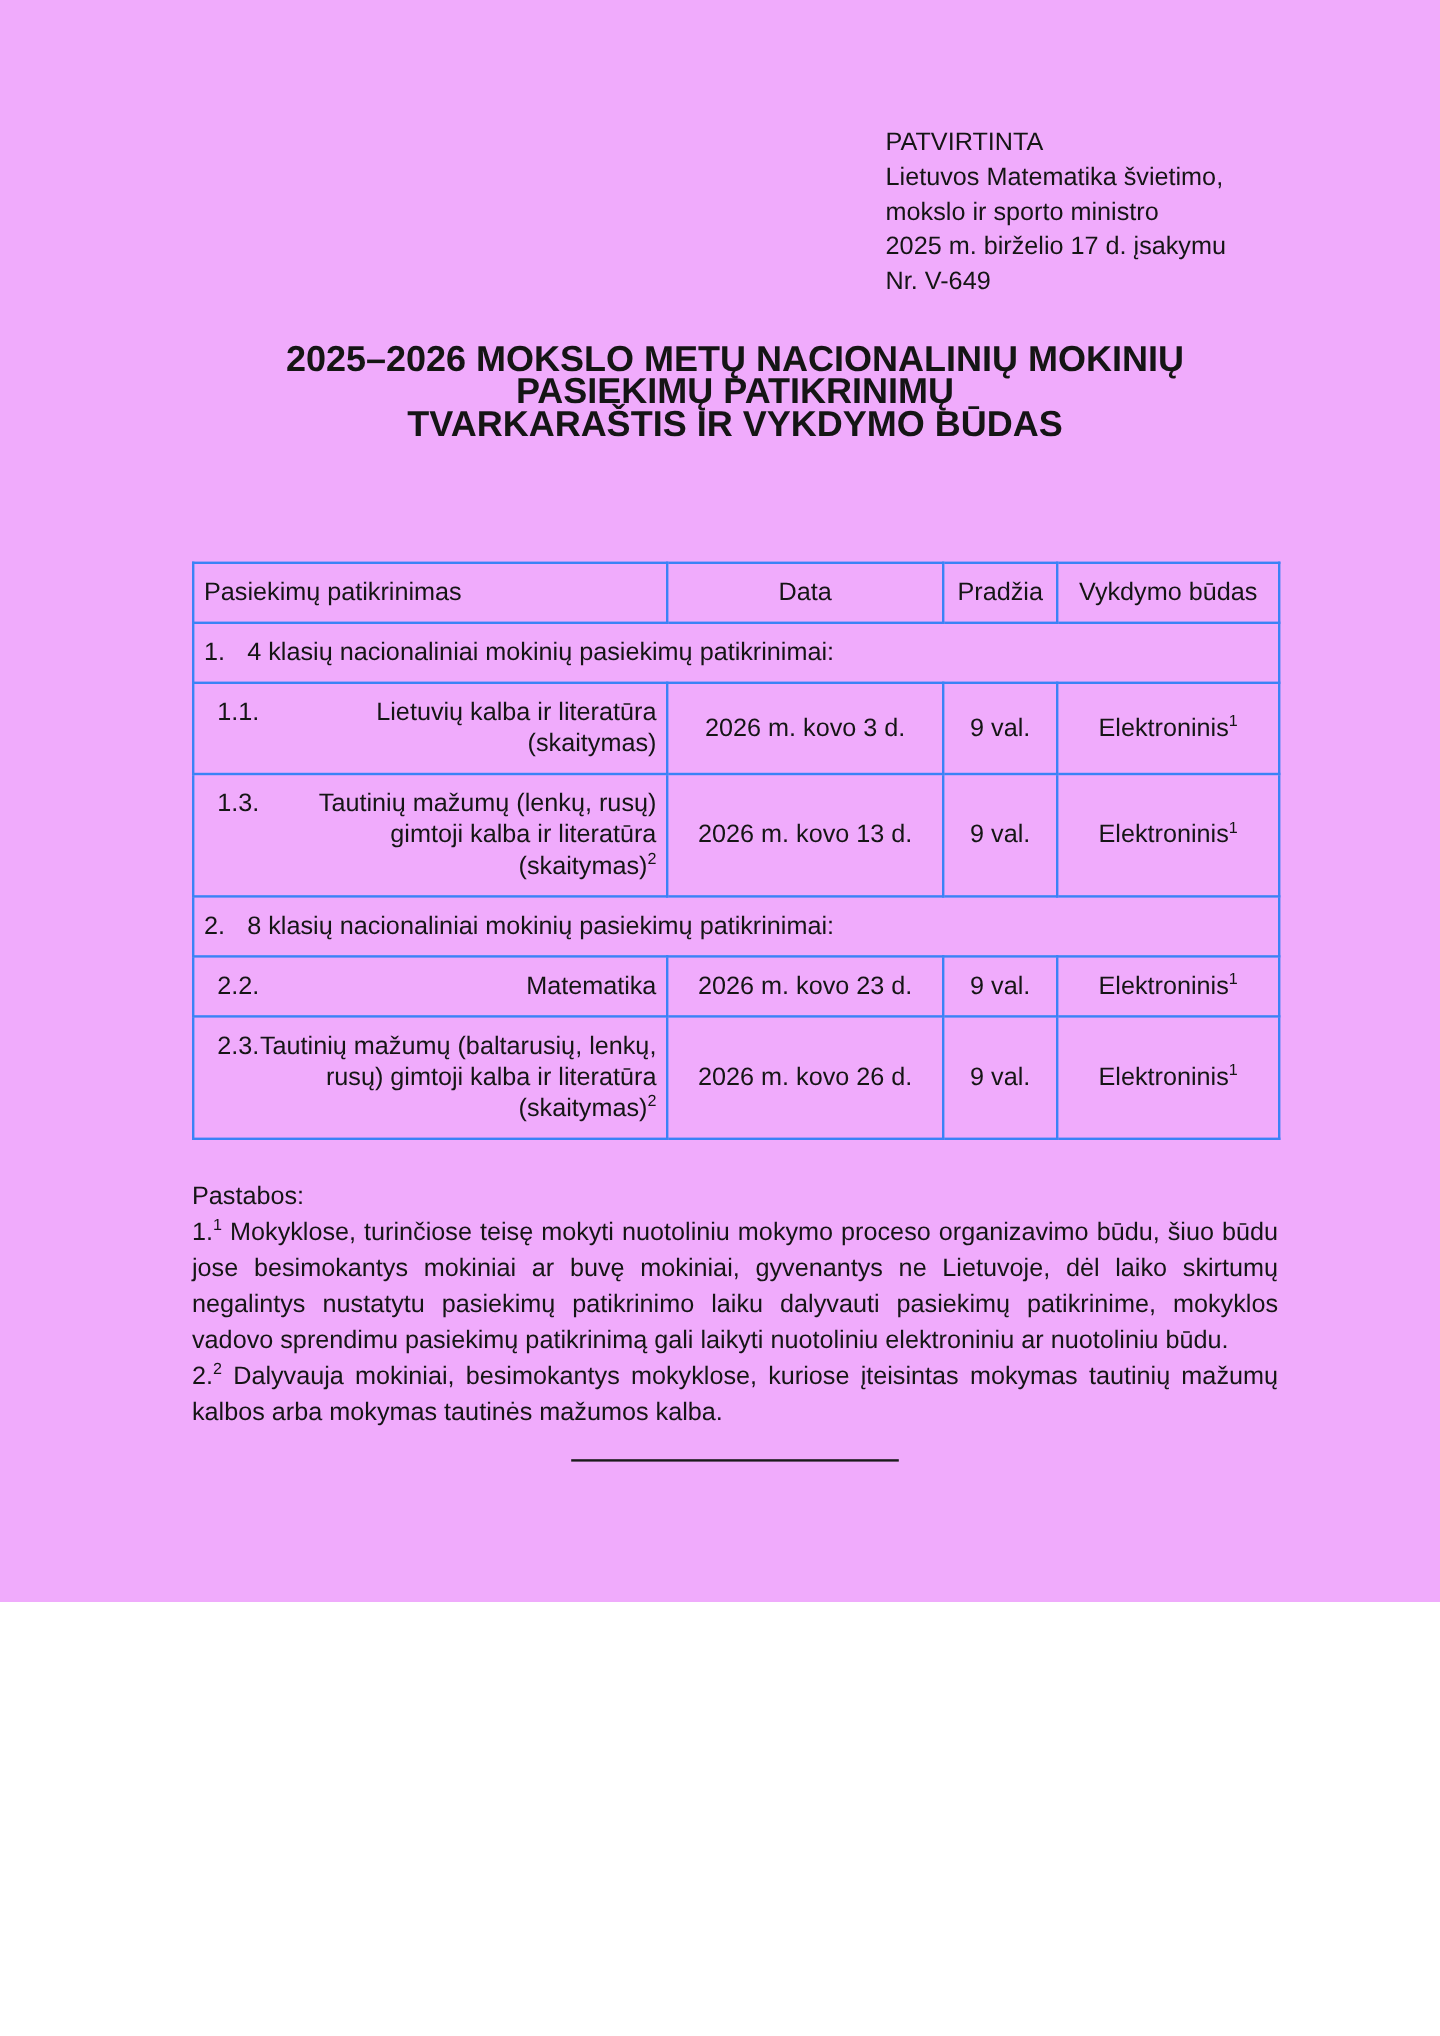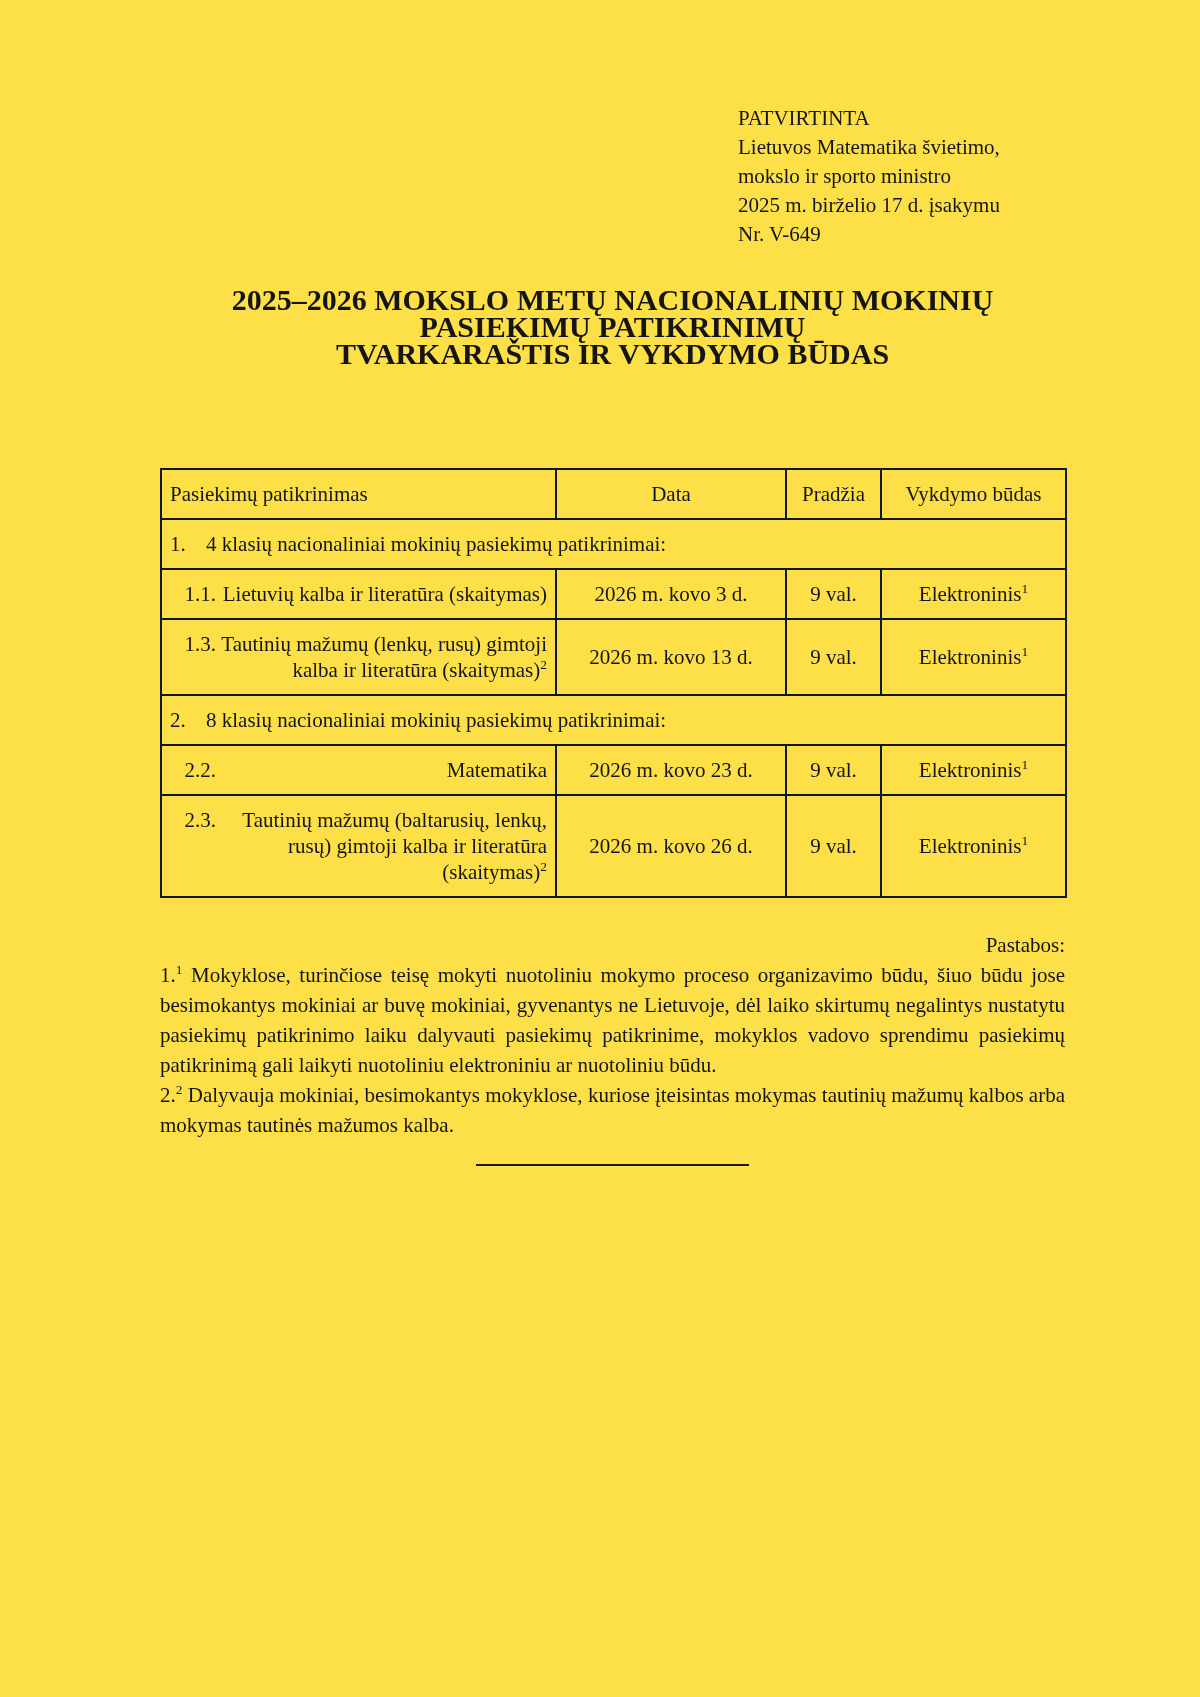--- a/index.html
+++ b/index.html
@@ -3,23 +3,23 @@
 <meta charset="utf-8">
 <style>
   html, body {
     margin: 0;
     padding: 0;
     background: #ffffff;
   }
   .page {
     position: relative;
     width: 1200px;
-    height: 1697px;
-    background: #fde047;
-    font-family: Liberation Serif, serif;
+    height: 1335px;
+    background: #f0abfc;
+    font-family: Liberation Sans, sans-serif;
     color: #151515;
     overflow: hidden;
   }
   .content {
     margin-left: 160px;
     width: 905px;
   }
   .approval {
     padding-top: 104px;
     margin-left: 578px;
@@ -39,21 +39,21 @@
     width: 905px;
     border-collapse: collapse;
     table-layout: fixed;
     font-size: 21px;
   }
   table.schedule col.c1 { width: 395px; }
   table.schedule col.c2 { width: 230px; }
   table.schedule col.c3 { width: 95px;  }
   table.schedule col.c4 { width: 185px; }
   table.schedule th, table.schedule td {
-    border: 2px solid #0f172a;
+    border: 2px solid #3b82f6;
     font-weight: normal;
     vertical-align: middle;
     padding: 11px 8px;
     line-height: 26px;
   }
   th.h-name { text-align: left; padding-left: 12px; }
   th.h-mid, td.c-mid { text-align: center; border-radius: 23px; }
   td.c-section {
     text-align: left;
     padding: 9px 10px 9px 12px;
@@ -76,21 +76,21 @@
   sup {
     font-size: 0.64em;
     line-height: 0;
     vertical-align: super;
   }
   .notes {
     margin-top: 32px;
     font-size: 21px;
     line-height: 30px;
   }
-  .notes-heading { text-align: right; }
+  .notes-heading { text-align: left; }
   p.note {
     margin: 0;
     text-align: justify;
   }
   .sig-line {
     margin: 24px auto 0 auto;
     width: 273px;
     height: 0;
     border-top: 2px solid #1b1b1b;
   }

